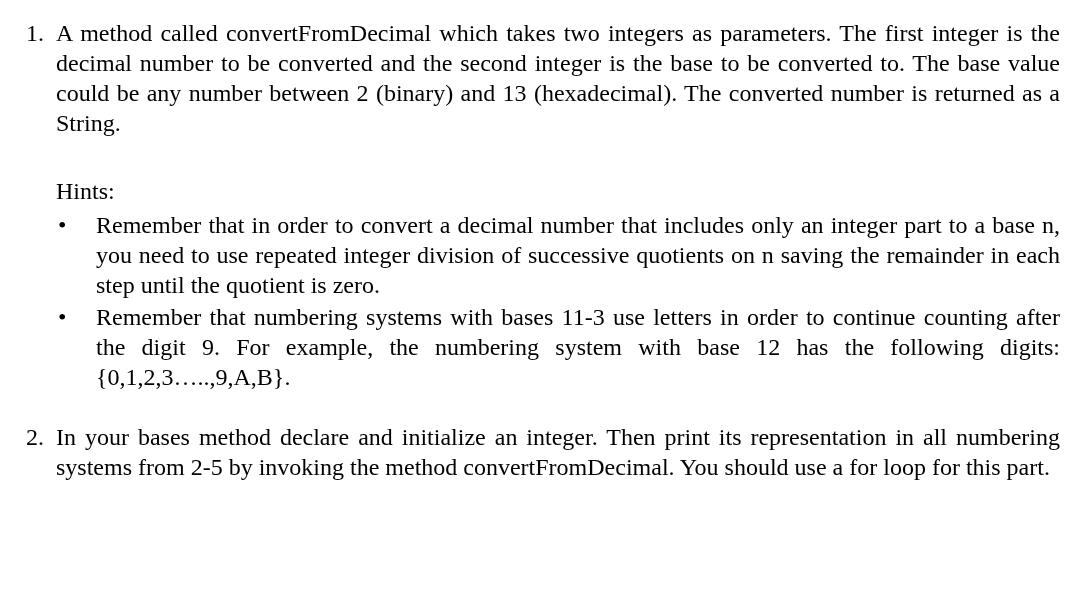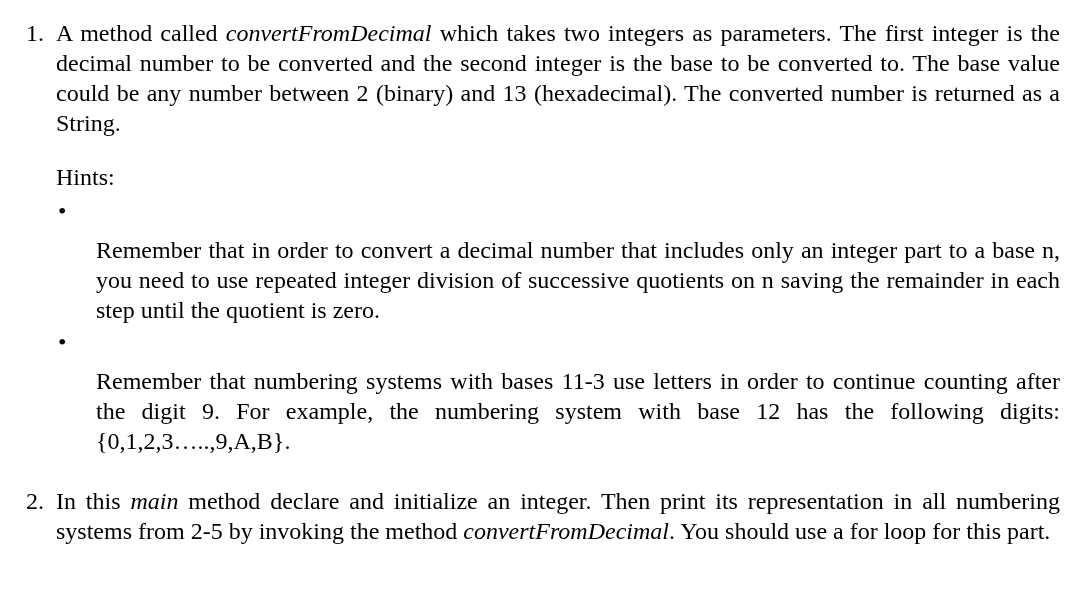--- a/index.html
+++ b/index.html
@@ -27,43 +27,41 @@
       text-align: right;
       padding-right: 12px;
     }
     .list-content {
       flex: 1;
     }
     .item-text {
       text-align: justify;
     }
     .hints-label {
-      margin-top: 24px;
+      margin-top: 38px;
       margin-bottom: 4px;
     }
     .bullet-list {
       list-style: none;
     }
     .bullet-item {
       display: flex;
       margin-bottom: 2px;
     }
     .bullet-marker {
       width: 40px;
       flex-shrink: 0;
       text-align: left;
       padding-left: 2px;
     }
     .bullet-text {
       flex: 1;
       text-align: justify;
-      margin-top: 39px;
     }
     .italic {
-      font-style: italic;
     }
   </style>
 </head>
 <body>
 
 <div class="list-item">
   <div class="list-number">1.</div>
   <div class="list-content">
     <div class="item-text">
       <span>A method called </span><span class="italic">convertFromDecimal</span><span> which takes two integers as parameters. The first integer is the decimal number to be converted and the second integer is the base to be converted to. The base value could be any number between 2 (binary) and 13 (hexadecimal). The converted number is returned as a String.</span>
@@ -79,16 +77,16 @@
         <div class="bullet-text">Remember that numbering systems with bases 11-3 use letters in order to continue counting after the digit 9. For example, the numbering system with base 12 has the following digits: {0,1,2,3…..,9,A,B}.</div>
       </li>
     </ul>
   </div>
 </div>
 
 <div class="list-item">
   <div class="list-number">2.</div>
   <div class="list-content">
     <div class="item-text">
-      <span>In this </span><span class="italic">main</span><span> method declare and initialize an integer. Then print its representation in all numbering systems from 2-5 by invoking the method </span><span class="italic">convertFromDecimal</span><span>. You should use a for loop for this part.</span>
+      <span>In your </span><span class="italic">bases</span><span> method declare and initialize an integer. Then print its representation in all numbering systems from 2-5 by invoking the method </span><span class="italic">convertFromDecimal</span><span>. You should use a for loop for this part.</span>
     </div>
   </div>
 </div>
 
 </body></html>

